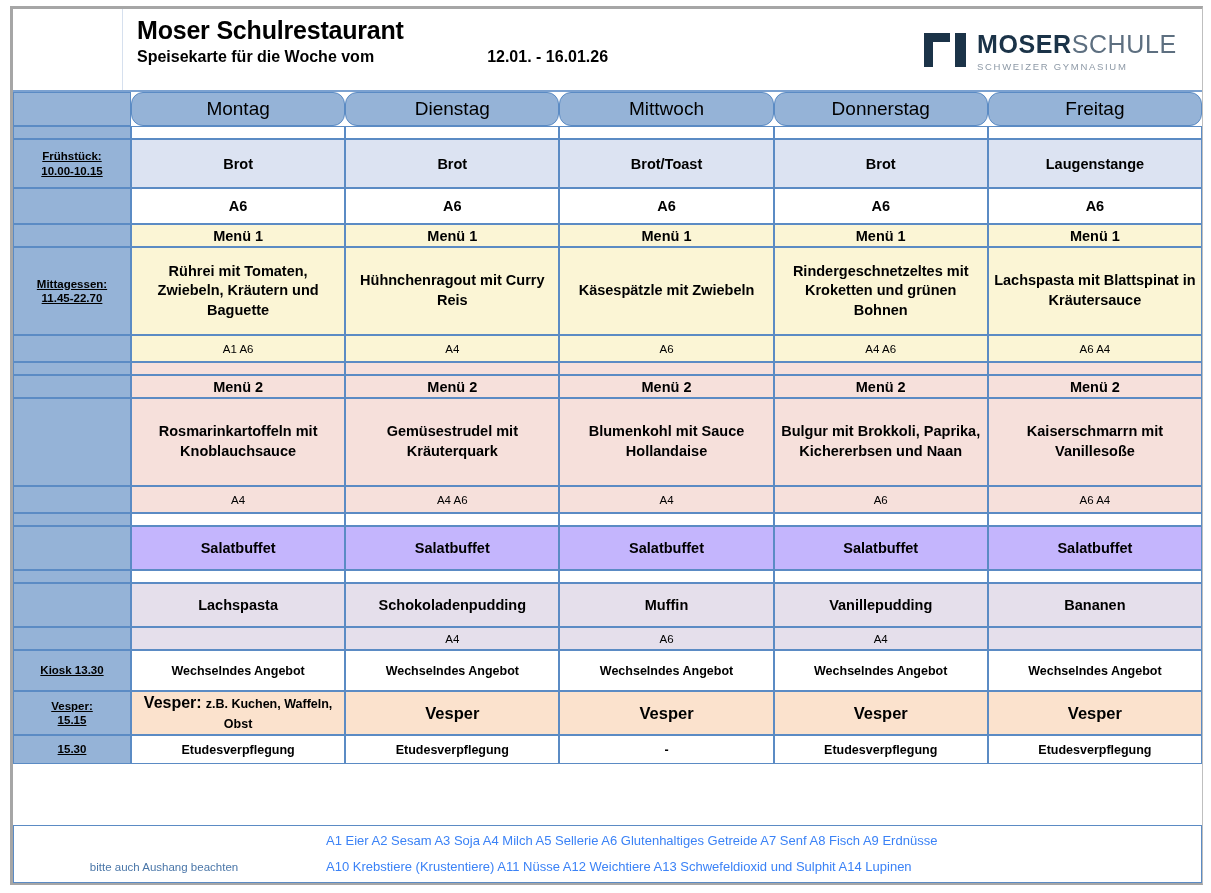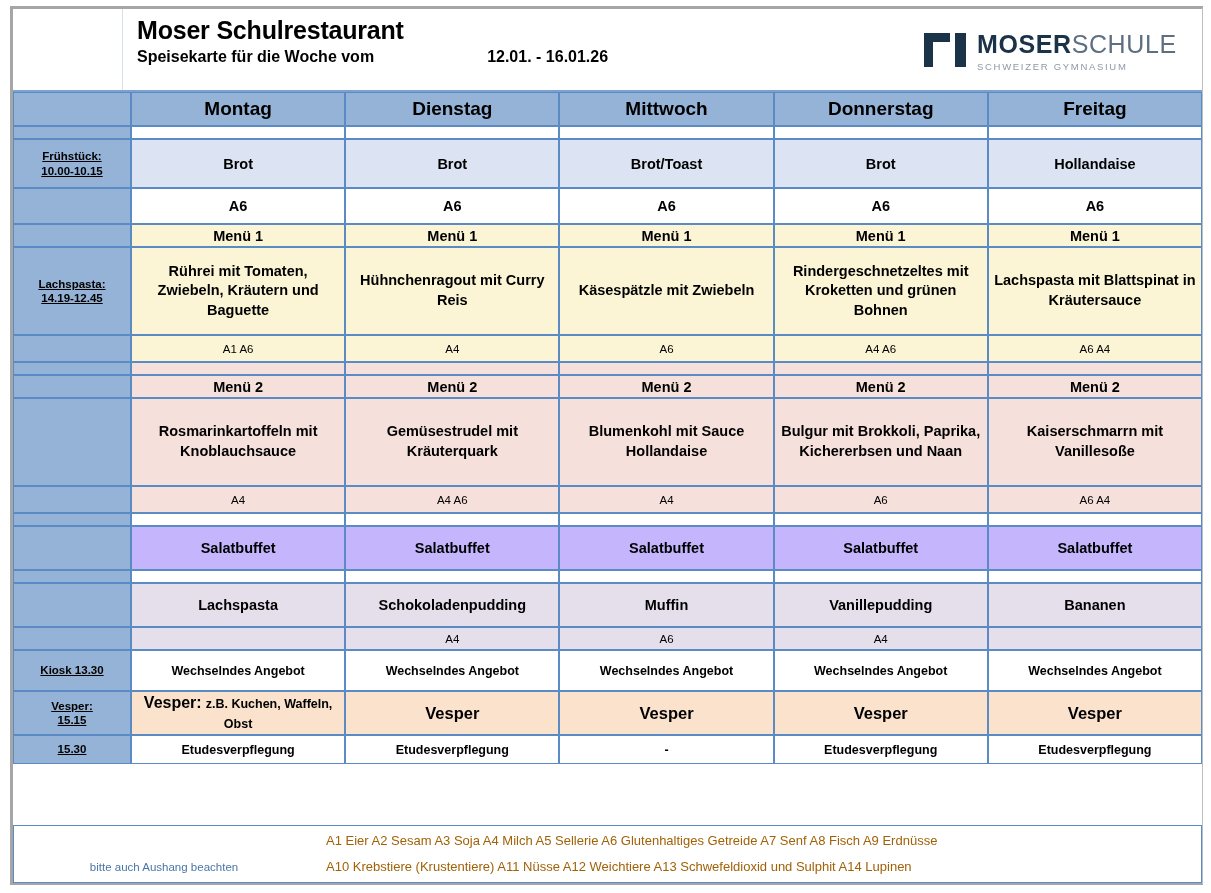--- a/index.html
+++ b/index.html
@@ -71,22 +71,23 @@
     padding: 1px 3px;
   }
   .c.lbl {
     flex: 0 0 118px; background: #95b3d7;
     font-weight: bold; font-size: 11.5px; line-height: 1.25;
     flex-direction: column; border-color: #5b8bc4; text-decoration: underline;
   }
   .c.day { flex: 1 1 0; min-width: 0; }
 
   .days .c.day {
-    background: #95b3d7; font-size: 19px; font-weight: bold;
+    background: #95b3d7; font-size: 19px; font-weight: normal;
     height: 34px;
+    border-radius: 12px;
   }
   .days .c.lbl { height: 34px; }
 
   .h6  { height: 13px; }
   .h22 { height: 23px; }
   .h26 { height: 27px; }
   .h48 { height: 49px; }
   .h35 { height: 36px; }
   .h88 { height: 88px; }
   .h44 { height: 44px; }
@@ -120,21 +121,21 @@
   }
   .foot-left {
     flex: 0 0 300px; display: flex; align-items: flex-end;
     justify-content: center; padding-bottom: 9px;
   }
   .foot-note { font-size: 11.5px; color: #4a76a8; }
   .foot-right {
     flex: 1 1 auto; display: flex; flex-direction: column;
     justify-content: center; padding-left: 12px;
   }
-  .alg-line { font-size: 13px; color: #a16207; line-height: 2.0; }
+  .alg-line { font-size: 13px; color: #3b82f6; line-height: 2.0; }
 </style>
 </head>
 <body>
 
 <div id="page">
   <div class="sheet">
 
     <div class="hdr">
       <div class="hdr-spacer"></div>
       <div class="hdr-titles">
@@ -182,21 +183,21 @@
 
       <div class="row">
         <div class="c lbl h48">
           <span>Frühstück:</span>
           <span>10.00-10.15</span>
         </div>
         <div class="c day h48 bg-break bold">Brot</div>
         <div class="c day h48 bg-break bold">Brot</div>
         <div class="c day h48 bg-break bold">Brot/Toast</div>
         <div class="c day h48 bg-break bold">Brot</div>
-        <div class="c day h48 bg-break bold">Hollandaise</div>
+        <div class="c day h48 bg-break bold">Laugenstange</div>
       </div>
 
       <div class="row">
         <div class="c lbl h35"></div>
         <div class="c day h35 bg-white bold">A6</div>
         <div class="c day h35 bg-white bold">A6</div>
         <div class="c day h35 bg-white bold">A6</div>
         <div class="c day h35 bg-white bold">A6</div>
         <div class="c day h35 bg-white bold">A6</div>
       </div>
@@ -205,22 +206,22 @@
         <div class="c lbl h22"></div>
         <div class="c day h22 bg-m1 menutag">Menü 1</div>
         <div class="c day h22 bg-m1 menutag">Menü 1</div>
         <div class="c day h22 bg-m1 menutag">Menü 1</div>
         <div class="c day h22 bg-m1 menutag">Menü 1</div>
         <div class="c day h22 bg-m1 menutag">Menü 1</div>
       </div>
 
       <div class="row">
         <div class="c lbl h88">
-          <span>Lachspasta:</span>
-          <span>14.19-12.45</span>
+          <span>Mittagessen:</span>
+          <span>11.45-22.70</span>
         </div>
         <div class="c day h88 bg-m1 dish">Rührei mit Tomaten, Zwiebeln, Kräutern und Baguette</div>
         <div class="c day h88 bg-m1 dish">Hühnchenragout mit Curry Reis</div>
         <div class="c day h88 bg-m1 dish">Käsespätzle mit Zwiebeln</div>
         <div class="c day h88 bg-m1 dish">Rindergeschnetzeltes mit Kroketten und grünen Bohnen</div>
         <div class="c day h88 bg-m1 dish">Lachspasta mit Blattspinat in Kräutersauce</div>
       </div>
 
       <div class="row">
         <div class="c lbl h26"></div>

